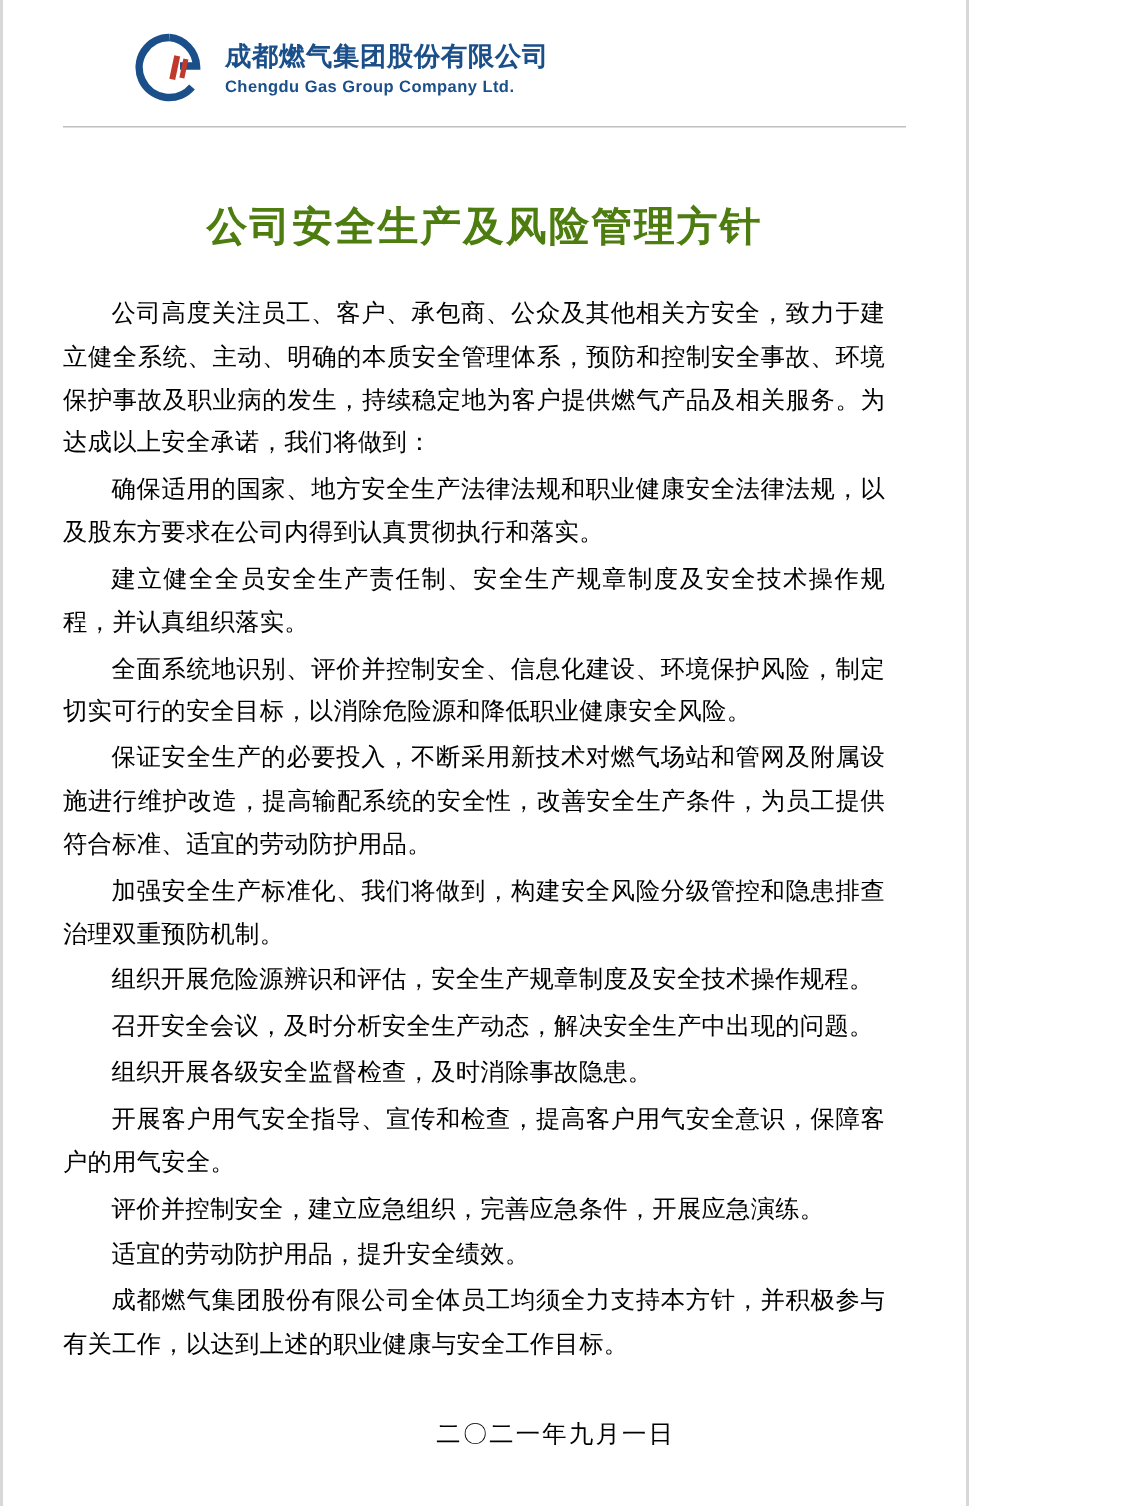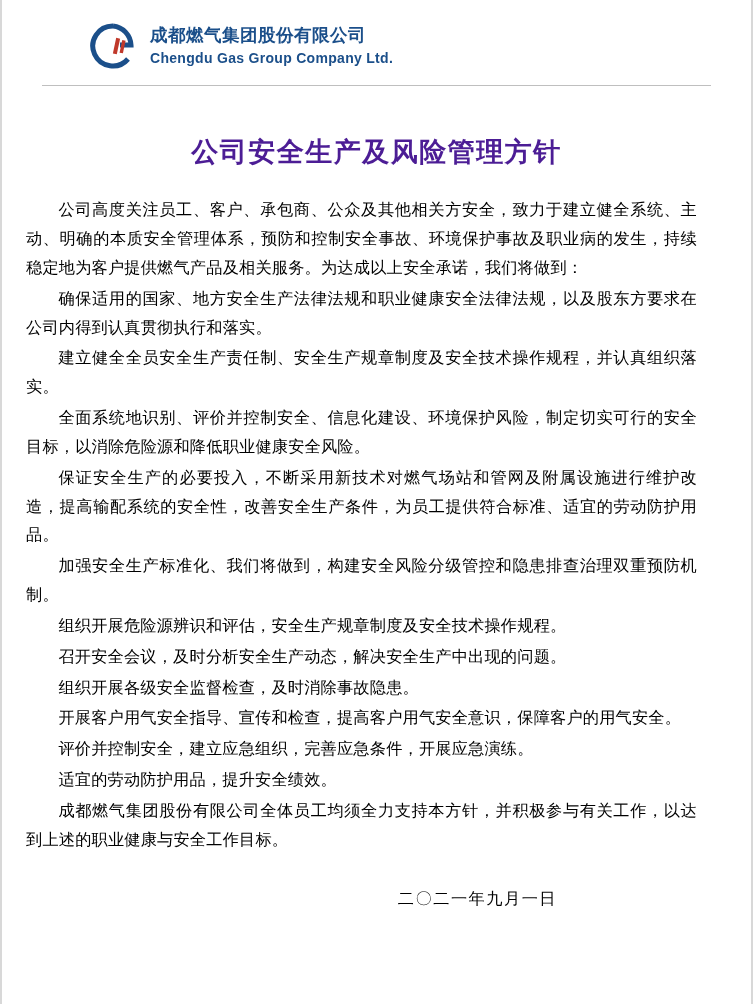--- a/index.html
+++ b/index.html
@@ -10,21 +10,21 @@
   body {
     width: 753px;
     height: 1004px;
     font-family: "Liberation Serif", "DejaVu Serif", serif;
     color: #000000;
     position: relative;
     overflow: hidden;
   }
   .page {
     position: relative;
-    width: 753px;
+    width: 646px;
     height: 1004px;
     background: #ffffff;
     box-sizing: border-box;
     border-left: 2px solid #d8d8d8;
     border-right: 2px solid #d8d8d8;
   }
   
   .letterhead {
     display: flex;
     align-items: center;
@@ -46,45 +46,45 @@
   .company-cn {
     font-family: "Liberation Sans", "DejaVu Sans", sans-serif;
     font-size: 17.5px;
     font-weight: bold;
     color: #1b4f8a;
     letter-spacing: 0.5px;
     line-height: 1.5;
   }
   .company-en {
     font-family: "Liberation Sans", "DejaVu Sans", sans-serif;
-    font-size: 14px;
+    font-size: 11px;
     font-weight: bold;
     color: #1b4f8a;
     letter-spacing: 0.3px;
     line-height: 1.5;
   }
   .rule {
     height: 1px;
     background: #bfbfbf;
     margin: 6px 40px 0 40px;
   }
   
   .doc-title {
     text-align: center;
     font-family: "Liberation Serif", "DejaVu Serif", serif;
     font-weight: bold;
     font-size: 27px;
     letter-spacing: 1.5px;
     margin-top: 48px;
     margin-bottom: 26px;
-    color: #4c1d95;
+    color: #4d7c0f;
   }
   
   .body-text {
-    padding: 0 54px 0 24px;
+    padding: 0 54px 0 40px;
   }
   .body-text p {
     margin: 0 0 2px 0;
     font-size: 16.2px;
     line-height: 1.78;
     text-align: justify;
     text-justify: inter-ideograph;
     text-indent: 2em;
     letter-spacing: 0.2px;
   }

